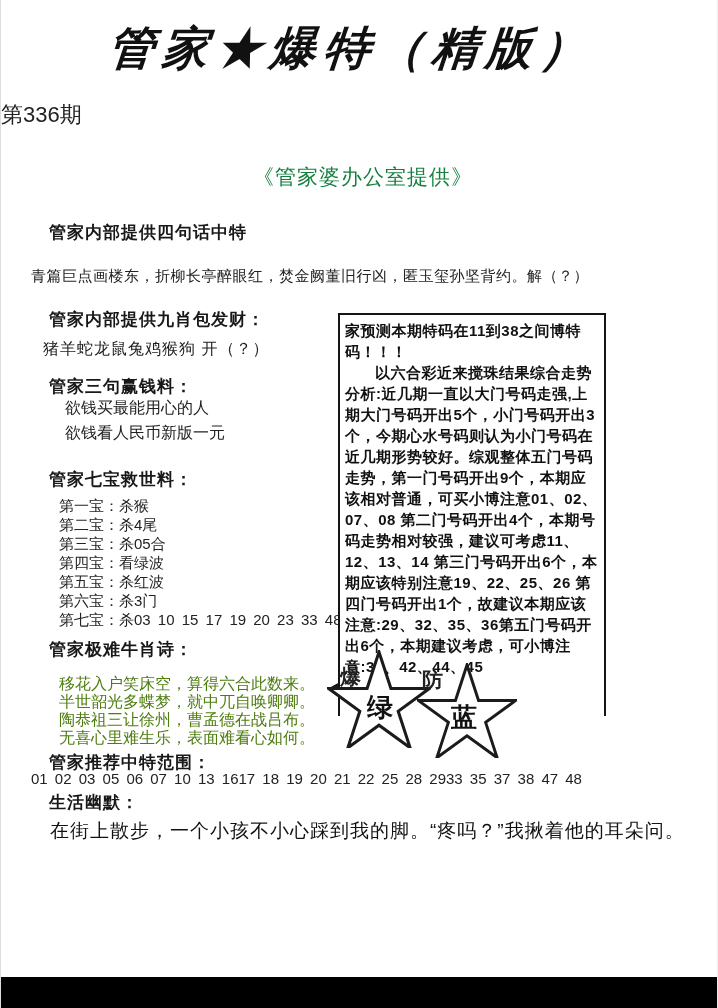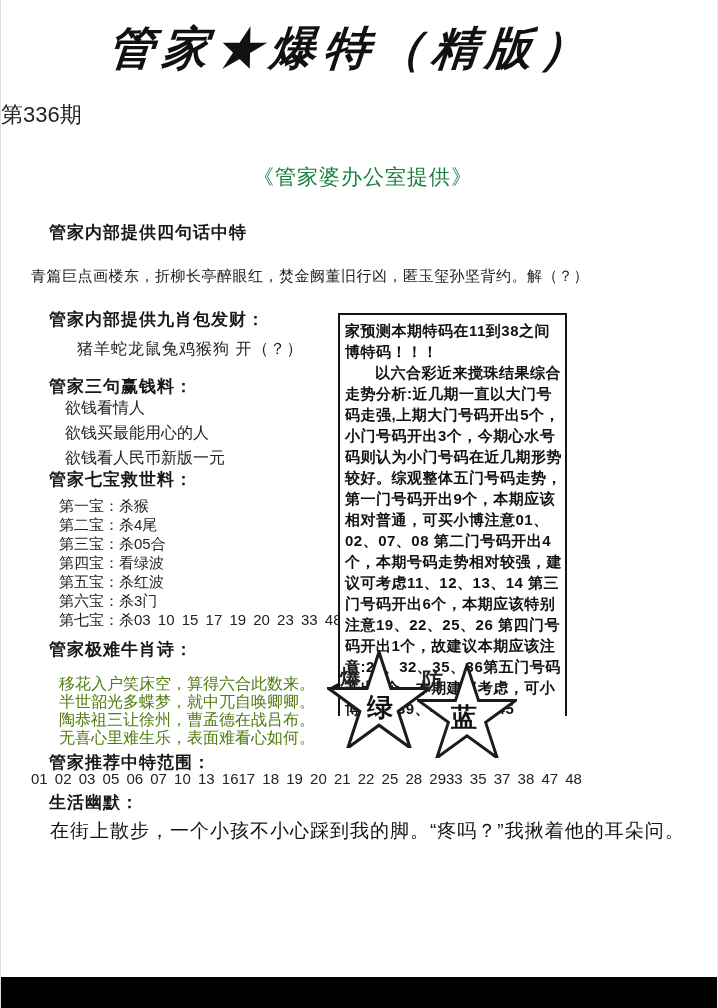--- a/index.html
+++ b/index.html
@@ -9,27 +9,27 @@
   .abs{position:absolute;}
   .masthead{top:18px;left:0;width:700px;text-align:center;white-space:nowrap;
         font-family:"Liberation Serif",serif;font-style:italic;font-weight:bold;
         font-size:46px;letter-spacing:8px;transform:skewX(-5deg);color:#111;}
   .issue{top:100px;left:0;width:648px;text-align:left;font-size:22px;color:#222;}
   .result{top:124px;left:45px;font-size:23px;font-weight:bold;color:#ee1111;
         letter-spacing:1px;text-shadow:2px 2px 0 #4a0404;white-space:nowrap;}
   .provider{top:163px;left:252px;font-size:21px;color:#15803d;letter-spacing:1px;}
   .sec-h{left:48px;font-size:17px;font-weight:bold;letter-spacing:1px;color:#181818;white-space:nowrap;}
   .poem1{top:267px;left:30px;font-size:15px;letter-spacing:0.5px;white-space:nowrap;color:#222;}
-  .zodiac{top:339px;left:76px;font-size:16px;letter-spacing:1px;color:#222;}
+  .zodiac{top:339px;left:42px;font-size:16px;letter-spacing:1px;color:#222;}
   .money{top:395px;left:64px;font-size:16px;line-height:25px;color:#222;}
   .treasures{top:496px;left:58px;font-size:15px;line-height:19px;color:#222;word-spacing:3px;}
   .oxpoem{top:675px;left:58px;font-size:16px;line-height:18px;color:#4d7c0f;white-space:nowrap;}
   .numbers{top:770px;left:30px;font-size:15px;word-spacing:3px;color:#222;white-space:nowrap;}
   .joke{top:816px;left:30px;width:655px;font-size:19px;line-height:30px;letter-spacing:1px;color:#111;margin-left:19px;}
-  .analysis{left:337px;top:313px;width:229px;height:403px;border:2px solid #151515;border-bottom:none;box-sizing:border-box;background:#fff;}
+  .analysis{left:337px;top:313px;width:268px;height:403px;border:2px solid #151515;border-bottom:none;box-sizing:border-box;background:#fff;}
   .analysis-text{padding:5px 3px 0 5px;font-size:15px;font-weight:bold;line-height:21px;letter-spacing:0.5px;color:#111;}
   .analysis-text p{margin:0;}
   .analysis-text p.indent{text-indent:2em;}
   .star-wrap{width:104px;height:98px;}
   .star-wrap svg{display:block;width:100%;height:100%;}
   .star-char{position:absolute;font-size:26px;font-weight:bold;color:#111;}
   .star-label{font-size:21px;font-weight:bold;color:#222;}
   .arrow-left{width:0;height:0;border-top:6px solid transparent;border-bottom:6px solid transparent;border-right:11px solid #141414;}
   .bottom-bar{left:0;top:977px;width:718px;height:31px;background:#000;}
 </style>
@@ -43,21 +43,20 @@
   <div class="abs provider">《管家婆办公室提供》</div>
 
   <div class="abs sec-h" style="top:221px;">管家内部提供四句话中特</div>
   <div class="abs poem1">青篇巨点画楼东，折柳长亭醉眼红，焚金阙董旧行凶，匿玉玺孙坚背约。解（？）</div>
 
   <div class="abs sec-h" style="top:308px;">管家内部提供九肖包发财：</div>
   <div class="abs zodiac">猪羊蛇龙鼠兔鸡猴狗 开（？）</div>
 
   <div class="abs sec-h" style="top:375px;">管家三句赢钱料：</div>
   <div class="abs money">
-    <div>欲钱看情人</div>
     <div>欲钱买最能用心的人</div>
     <div>欲钱看人民币新版一元</div>
   </div>
 
   <div class="abs sec-h" style="top:468px;">管家七宝救世料：</div>
   <div class="abs treasures">
     <div>第一宝：杀猴</div>
     <div>第二宝：杀4尾</div>
     <div>第三宝：杀05合</div>
     <div>第四宝：看绿波</div>

